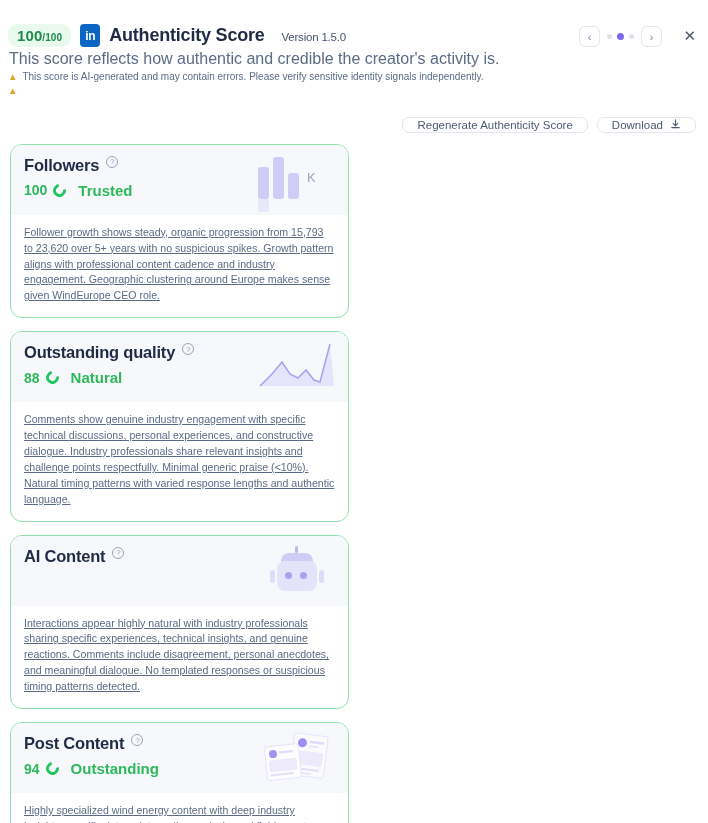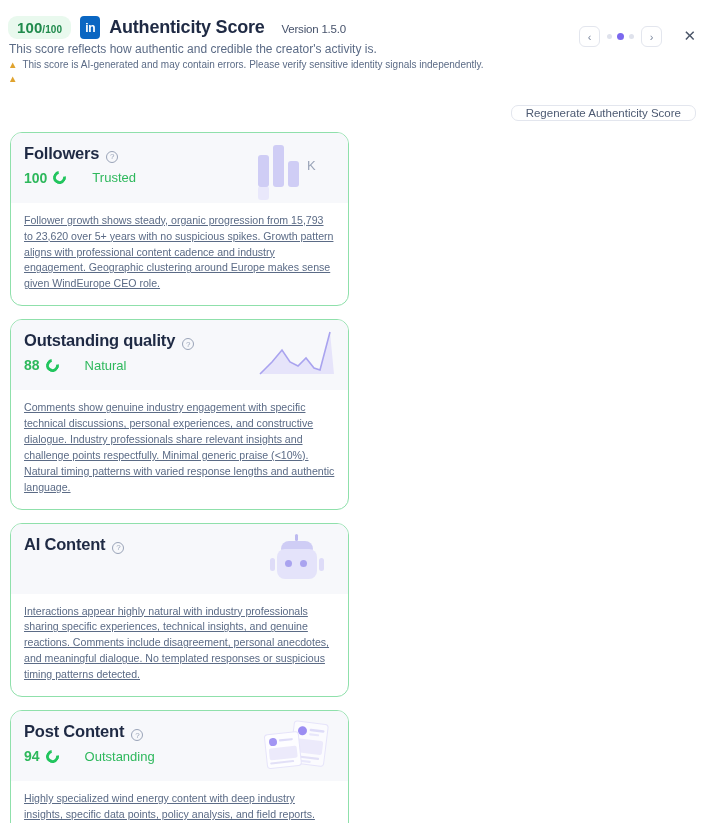--- a/index.html
+++ b/index.html
@@ -7,21 +7,21 @@
     width: 708px; height: 823px;
     background: #ffffff;
     font-family: "Liberation Sans", sans-serif;
     color: #33415c;
     overflow: hidden;
   }
 
   
   .header {
     position: relative;
-    padding: 16px 10px 6px 8px;
+    padding: 24px 10px 6px 8px;
   }
   .header-top {
     display: flex;
     align-items: center;
     gap: 9px;
   }
   .score-pill {
     background: #e9f9ee;
     color: #1f8a4c;
     border-radius: 9px;
@@ -51,21 +51,21 @@
     color: #1f2a44;
     letter-spacing: -.2px;
   }
   .app-version {
     font-size: 11.5px;
     color: #46526b;
     font-weight: 400;
     margin-left: 12px;
   }
   .subtitle {
-    font-size: 12px;
+    font-size: 16px;
     color: #5b6b86;
     margin: 3px 0 0 1px;
   }
   .warn-line {
     font-size: 10px;
     color: #5b6b86;
     margin-top: 3px;
     display: flex;
     align-items: flex-start;
     gap: 5px;
@@ -147,21 +147,21 @@
     background: #f7f8fb;
     padding: 11px 13px 9px 13px;
     position: relative;
     min-height: 70px;
   }
   .card-title {
     font-size: 16.5px;
     font-weight: 700;
     color: #1f2a44;
     display: flex;
-    align-items: flex-end;
+    align-items: flex-start;
     gap: 7px;
     letter-spacing: -.2px;
   }
   .help-ico {
     width: 12px; height: 12px;
     border: 1.2px solid #9aa4b8;
     border-radius: 50%;
     display: inline-flex;
     align-items: center; justify-content: center;
     font-size: 8px;
@@ -181,24 +181,24 @@
     color: #2eb85c;
   }
   .ring {
     width: 13px; height: 13px;
     border: 3px solid #22c55e;
     border-radius: 50%;
     border-top-color: transparent;
     transform: rotate(35deg);
   }
   .score-label {
-    font-size: 13px;
-    font-weight: 400;
+    font-size: 15px;
+    font-weight: 700;
     color: #2eb85c;
-    margin-left: 20px;
+    margin-left: 6px;
   }
   .card-body {
     padding: 10px 13px 13px 13px;
     font-size: 10.6px;
     line-height: 1.5;
     color: #5b6b86;
     text-decoration: underline;
   }
   .card-art {
     position: absolute;
@@ -255,20 +255,27 @@
       <span class="dot active"></span>
       <span class="dot"></span>
     </div>
     <div class="pg-btn">›</div>
   </div>
   <div class="close-x">✕</div>
 </div>
 
 <div class="action-bar">
   <button class="btn">Regenerate Authenticity Score</button>
+  <button class="btn">
+    <span>Download</span>
+    <svg width="11" height="11" viewBox="0 0 16 16">
+      <path d="M8 1v8M4.5 6.5L8 10l3.5-3.5" stroke="#4d5a72" stroke-width="1.6" fill="none" stroke-linecap="round" stroke-linejoin="round"></path>
+      <path d="M2.5 12.5h11" stroke="#4d5a72" stroke-width="1.6" stroke-linecap="round"></path>
+    </svg>
+  </button>
 </div>
 
 <div class="grid">
 
   <div class="card">
     <div class="card-head">
       <div class="card-title">
         <span>Followers</span>
         <span class="help-ico">?</span>
       </div>

